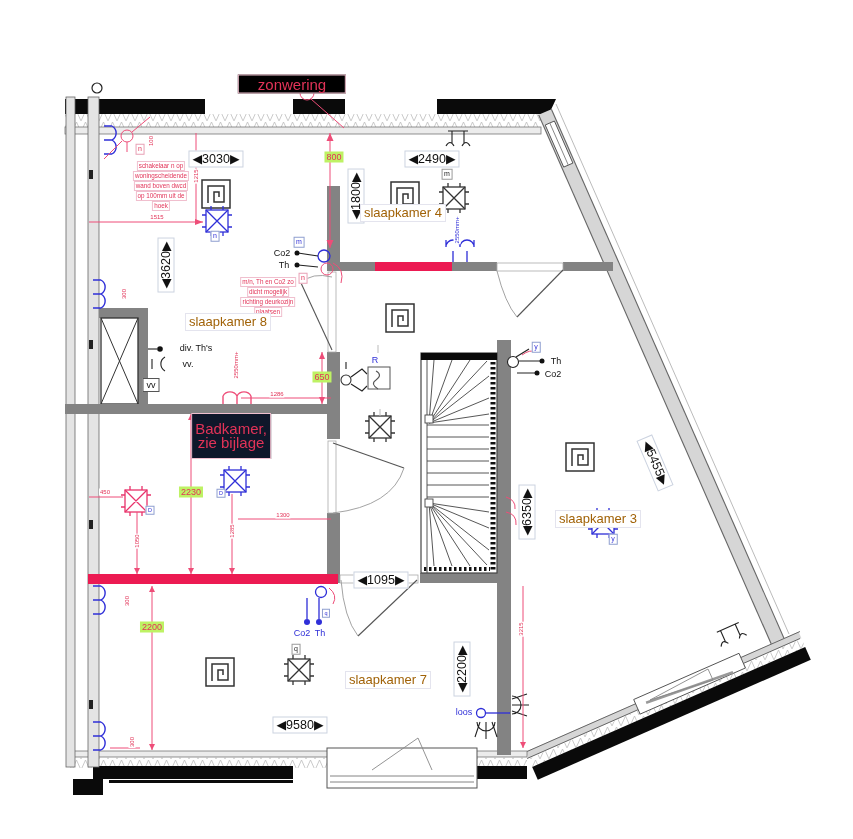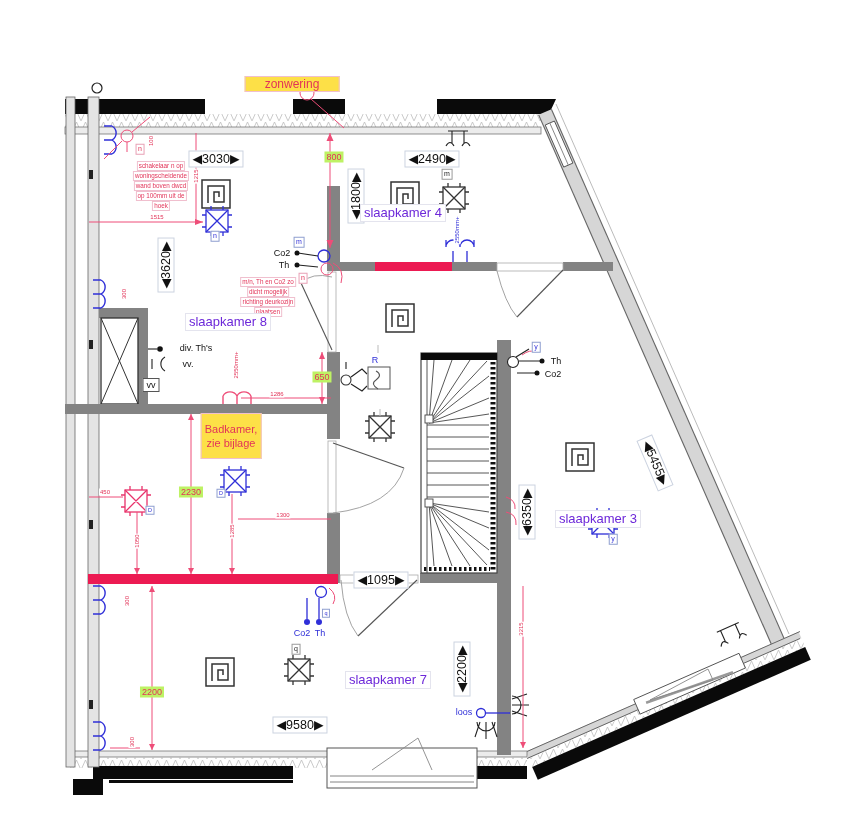--- a/index.html
+++ b/index.html
@@ -3,27 +3,27 @@
 <meta charset="utf-8">
 <style>
   html,body{margin:0;padding:0;background:#fff}
   .plan{position:relative;width:853px;height:839px;background:#fff;overflow:hidden;
         font-family:"Liberation Sans",sans-serif}
   .plan svg{position:absolute;left:0;top:0}
   .lb{position:absolute;transform:translate(-50%,-50%);white-space:nowrap;text-align:center;z-index:5}
   .rot{transform:translate(-50%,-50%) rotate(-90deg)}
   .rot67{transform:translate(-50%,-50%) rotate(67deg)}
   .dim{font-size:12.5px;color:#111;background:#fff;border:1px solid #ccd3e0;padding:0 3px;line-height:15px}
-  .room{font-size:13px;color:#6d28d9;background:#fff;border:1px solid #e4e4ee;padding:0 3px;line-height:16px}
+  .room{font-size:13px;color:#a16207;background:#fff;border:1px solid #e4e4ee;padding:0 3px;line-height:16px}
   .rdim{font-size:9px;color:#e23358;background:#bef264;padding:0 2px;line-height:11px}
   .rtiny{font-size:6px;color:#e23358;background:#fff;line-height:7px;padding:0 1px}
   .note{font-size:6.3px;color:#e23358;line-height:8px}
   .note div{background:#fff;border:0.5px solid #f0bfce;padding:0 1px;margin:0 auto;display:table}
-  .bnote{font-size:11px;color:#e23358;background:#fde047;border:1px solid #f0bfce;line-height:14px;padding:8px 3px}
-  .zon{font-size:12px;color:#e23358;background:#fde047;border:0.5px solid #f0bfce;padding:0 19px}
+  .bnote{font-size:15px;color:#e23358;background:#0f172a;border:1px solid #f0bfce;line-height:14px;padding:8px 3px}
+  .zon{font-size:15px;color:#e23358;background:#000000;border:0.5px solid #f0bfce;padding:0 19px}
   .sens{font-size:9px;color:#111;background:#fff;padding:0 1px;line-height:11px}
   .bl{color:#2f2fd8}
   .tag{font-size:7px;background:#fff;border:0.6px solid #8f9fd0;padding:0 1.5px;line-height:8.5px;color:#2f2fd8}
   .tagr{border-color:#e8a0b5;color:#e23358}
   .tagk{border-color:#9a9a9a;color:#222}
   .t5{font-size:5.5px;line-height:6.5px}
   .vvbox{font-size:9px;color:#111;background:#fff;border:1px solid #555;padding:0 3px;line-height:12px}
   
   .wg{fill:#838383}
   .rw{fill:#ec1a52}
@@ -270,21 +270,21 @@
 <div class="lb dim rot" style="left:166px;top:265px">◀3620▶</div>
 <div class="lb dim" style="left:381px;top:580px">◀1095▶</div>
 <div class="lb dim" style="left:300px;top:725px">◀9580▶</div>
 <div class="lb dim rot" style="left:462px;top:669px">◀2200▶</div>
 <div class="lb dim rot" style="left:527px;top:512px">◀6350▶</div>
 <div class="lb dim rot67" style="left:655px;top:463px">◀5455▶</div>
 
 <div class="lb rdim" style="left:334px;top:157px">800</div>
 <div class="lb rdim" style="left:322px;top:377px">650</div>
 <div class="lb rdim" style="left:191px;top:492px">2230</div>
-<div class="lb rdim" style="left:152px;top:692px">2200</div>
+<div class="lb rdim" style="left:152px;top:627px">2200</div>
 <div class="lb rtiny" style="left:157px;top:217px">1515</div>
 <div class="lb rtiny rot" style="left:196px;top:176px">1215</div>
 <div class="lb rtiny" style="left:277px;top:394px">1286</div>
 <div class="lb rtiny" style="left:283px;top:515px">1300</div>
 <div class="lb rtiny" style="left:105px;top:492px">450</div>
 <div class="lb rtiny rot" style="left:137px;top:541px">1050</div>
 <div class="lb rtiny rot" style="left:232px;top:531px">1285</div>
 <div class="lb rtiny rot" style="left:521px;top:629px">3215</div>
 <div class="lb rtiny rot" style="left:151px;top:141px">100</div>
 <div class="lb rtiny rot" style="left:124px;top:294px">300</div>

